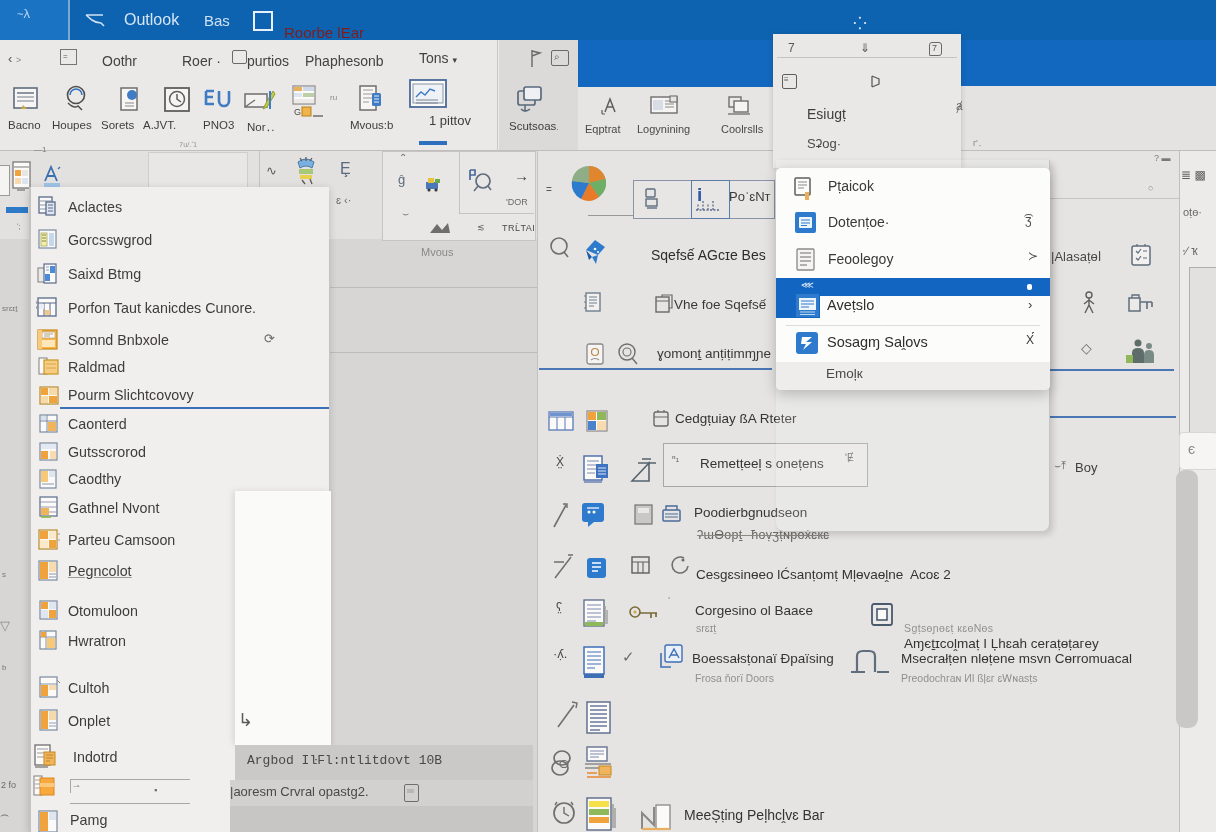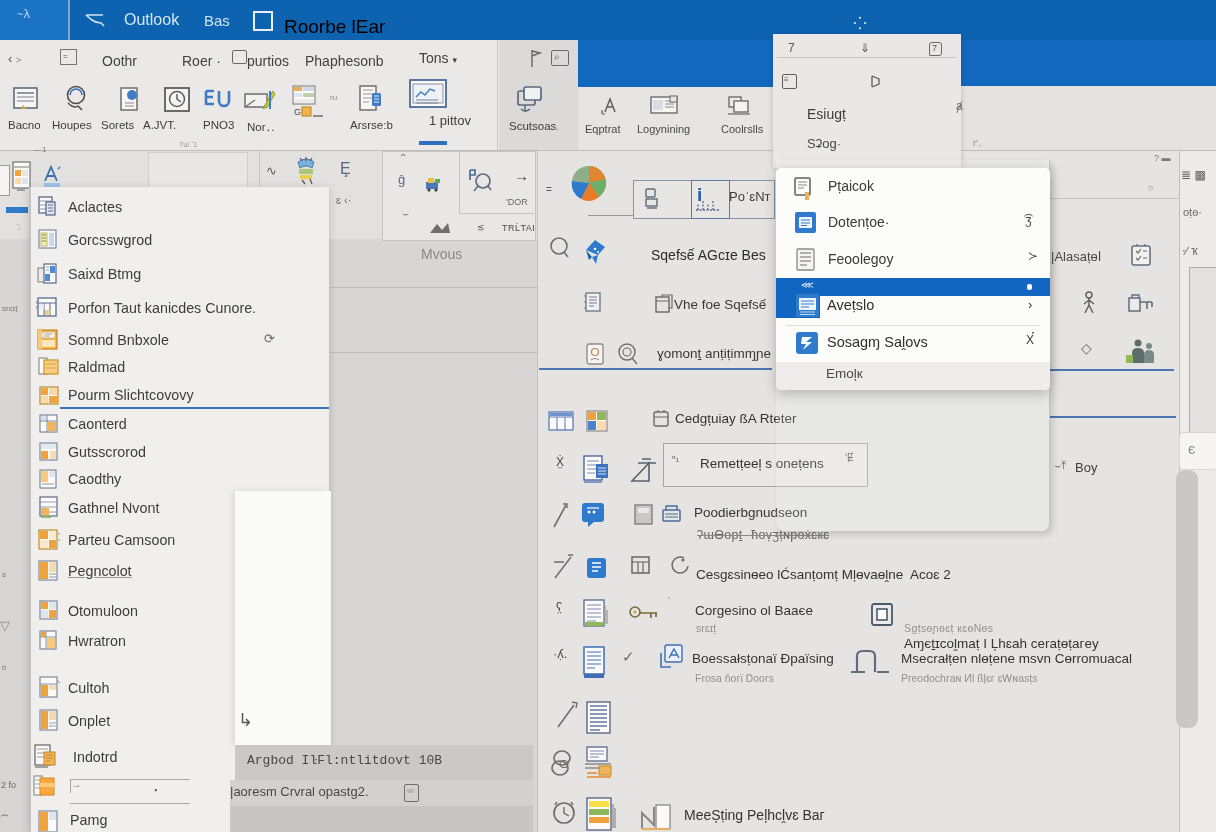--- a/index.html
+++ b/index.html
@@ -25,21 +25,21 @@
   <div class="a" style="left:0;top:0;width:1216px;height:40px;background:#0e63b1;"></div>
   <div class="a" style="left:0;top:0;width:68px;height:40px;background:#1b73c4;"></div>
   <div class="a" style="left:68px;top:0;width:2px;height:40px;background:#7aa9d4;"></div>
   <div class="a" style="left:17px;top:6px;color:#bcd7ef;font-size:11px;">~<span style="font-size:13px;">λ</span></div>
   <svg class="a" style="left:85px;top:13px;" width="22" height="16" viewBox="0 0 22 16">
       <path d="M1 2 h17 M1 2 l6 5 q4 3 9 3 l3 3" stroke="#cfe2f3" stroke-width="1.6" fill="none"></path>
     </svg>
   <div class="a txt" style="left:124px;top:11px;font-size:16px;color:#d6e6f5;">Outlook</div>
   <div class="a txt" style="left:204px;top:12px;font-size:15px;color:#cfe0f2;">Bas</div>
   <div class="a" style="left:253px;top:11px;width:16px;height:16px;border:2.5px solid #e8f1fa;"></div>
-  <div class="a txt" style="left:284px;top:16px;font-size:19px;color:#000000;">Roorbe lEar</div>
+  <div class="a txt" style="left:284px;top:24px;font-size:15px;color:#7f1d1d;">Roorbe lEar</div>
   <div class="a" style="left:853px;top:11px;color:#dbe9f7;font-size:17px;">⁘</div>
 
   <div class="a" style="left:578px;top:40px;width:638px;height:47px;background:#1268bf;"></div>
 
   <div class="a" style="left:578px;top:87px;width:638px;height:64px;background:#e7e5e3;"></div>
   <div class="a" style="left:961px;top:86px;width:255px;height:65px;background:#e5e3e1;"></div>
   <div class="a txt" style="left:585px;top:123px;font-size:11px;color:#4a4948;">Eqptrat</div>
   <div class="a txt" style="left:637px;top:123px;font-size:11px;color:#4a4948;">Logynining</div>
   <div class="a txt" style="left:721px;top:123px;font-size:11px;color:#4a4948;">Coolrslls</div>
 
@@ -118,21 +118,21 @@
       <line x1="21" y1="31" x2="31" y2="31" stroke="#6f6e6d" stroke-width="1.5"></line>
     </svg>
   <div class="a txt" style="left:330px;top:93px;font-size:8px;color:#8a8988;">ru</div>
 
   <svg class="a" style="left:358px;top:85px;" width="30" height="28" viewBox="0 0 30 28">
       <rect x="2" y="1" width="16" height="24" fill="#f7f6f5" stroke="#6f6e6d" stroke-width="1.5"></rect>
       <path d="M5 5 h10 M5 9 h10 M5 13 h10 M5 17 h6" stroke="#9a9998" stroke-width="1.2"></path>
       <rect x="14" y="8" width="9" height="13" rx="1.5" fill="#3f7cc5"></rect>
       <path d="M16 11 h5 M16 14 h5 M16 17 h5" stroke="#e8f0fa" stroke-width="1.1"></path>
     </svg>
-  <div class="a txt" style="left:350px;top:119px;font-size:11.5px;">Arsrse:b</div>
+  <div class="a txt" style="left:350px;top:119px;font-size:11.5px;">Mvous:b</div>
 
   <svg class="a" style="left:409px;top:79px;" width="38" height="30" viewBox="0 0 38 30">
       <rect x="1" y="1" width="36" height="27" fill="#fbfaf9" stroke="#4a6a9a" stroke-width="1.8"></rect>
       <rect x="4" y="5" width="30" height="19" fill="#eef1f5" stroke="#8a94a0" stroke-width="1"></rect>
       <path d="M7 18 l5 -5 l4 3 l5 -6 l5 2" stroke="#3f7cc5" stroke-width="1.4" fill="none"></path>
       <path d="M7 21 h22 M7 24 h22" stroke="#7a8494" stroke-width="1"></path>
     </svg>
   <div class="a txt" style="left:386px;top:113px;font-size:13px;margin-left:43px;">1 pittov</div>
   <div class="a txt" style="left:179px;top:140px;font-size:7.5px;color:#9a9998;">7u/.ʹ1</div>
 
@@ -198,21 +198,21 @@
       <circle cx="17" cy="13" r="7" fill="none" stroke="#5f6d7d" stroke-width="1.7"></circle>
       <path d="M12 18 l-4 5 M22 18 l3 4" stroke="#5f6d7d" stroke-width="1.5"></path>
     </svg>
   <div class="a txt" style="left:514px;top:167px;font-size:15px;color:#3f3e3d;">→</div>
   <div class="a txt" style="left:506px;top:197px;font-size:9px;color:#6a6968;">ʹDOR</div>
   <svg class="a" style="left:428px;top:221px;" width="24" height="14" viewBox="0 0 24 14">
       <path d="M2 12 L9 3 L14 9 L20 2 L22 12" fill="#6f6e6d"></path>
     </svg>
   <div class="a txt" style="left:477px;top:222px;font-size:9px;color:#5a5958;">≲</div>
   <div class="a txt" style="left:502px;top:223px;font-size:9px;color:#4a4948;letter-spacing:.5px;">TRĹTAI</div>
-  <div class="a txt" style="left:421px;top:246px;font-size:14px;color:#8a8988;">Mvous</div>
+  <div class="a txt" style="left:421px;top:246px;font-size:11px;color:#8a8988;">Mvous</div>
   <div class="a txt" style="left:340px;top:160px;font-size:16px;color:#5a6a7d;">Ȩ</div>
   <div class="a txt" style="left:336px;top:194px;font-size:11px;color:#6a6968;">ɛ ‹·</div>
   <div class="a" style="left:259px;top:151px;width:1px;height:36px;background:#c6c4c2;"></div>
   <div class="a txt" style="left:266px;top:163px;font-size:13px;color:#5a5958;">∿</div>
   <svg class="a" style="left:294px;top:156px;" width="24" height="30" viewBox="0 0 24 30">
       <path d="M4 6 q8 -6 16 0 l-2 6 q-6 -4 -12 0 z" fill="#7ab0e0" stroke="#4a7aa8" stroke-width="1"></path>
       <rect x="5" y="13" width="14" height="5" fill="#a8c878"></rect>
       <rect x="6" y="19" width="12" height="4" fill="#e8d04a"></rect>
       <path d="M8 24 l3 4 M16 23 l2 5" stroke="#5a5958" stroke-width="1.3"></path>
       <path d="M6 2 l2 3 M12 1 v4 M18 2 l-2 3" stroke="#5a5958" stroke-width="1.2"></path>

